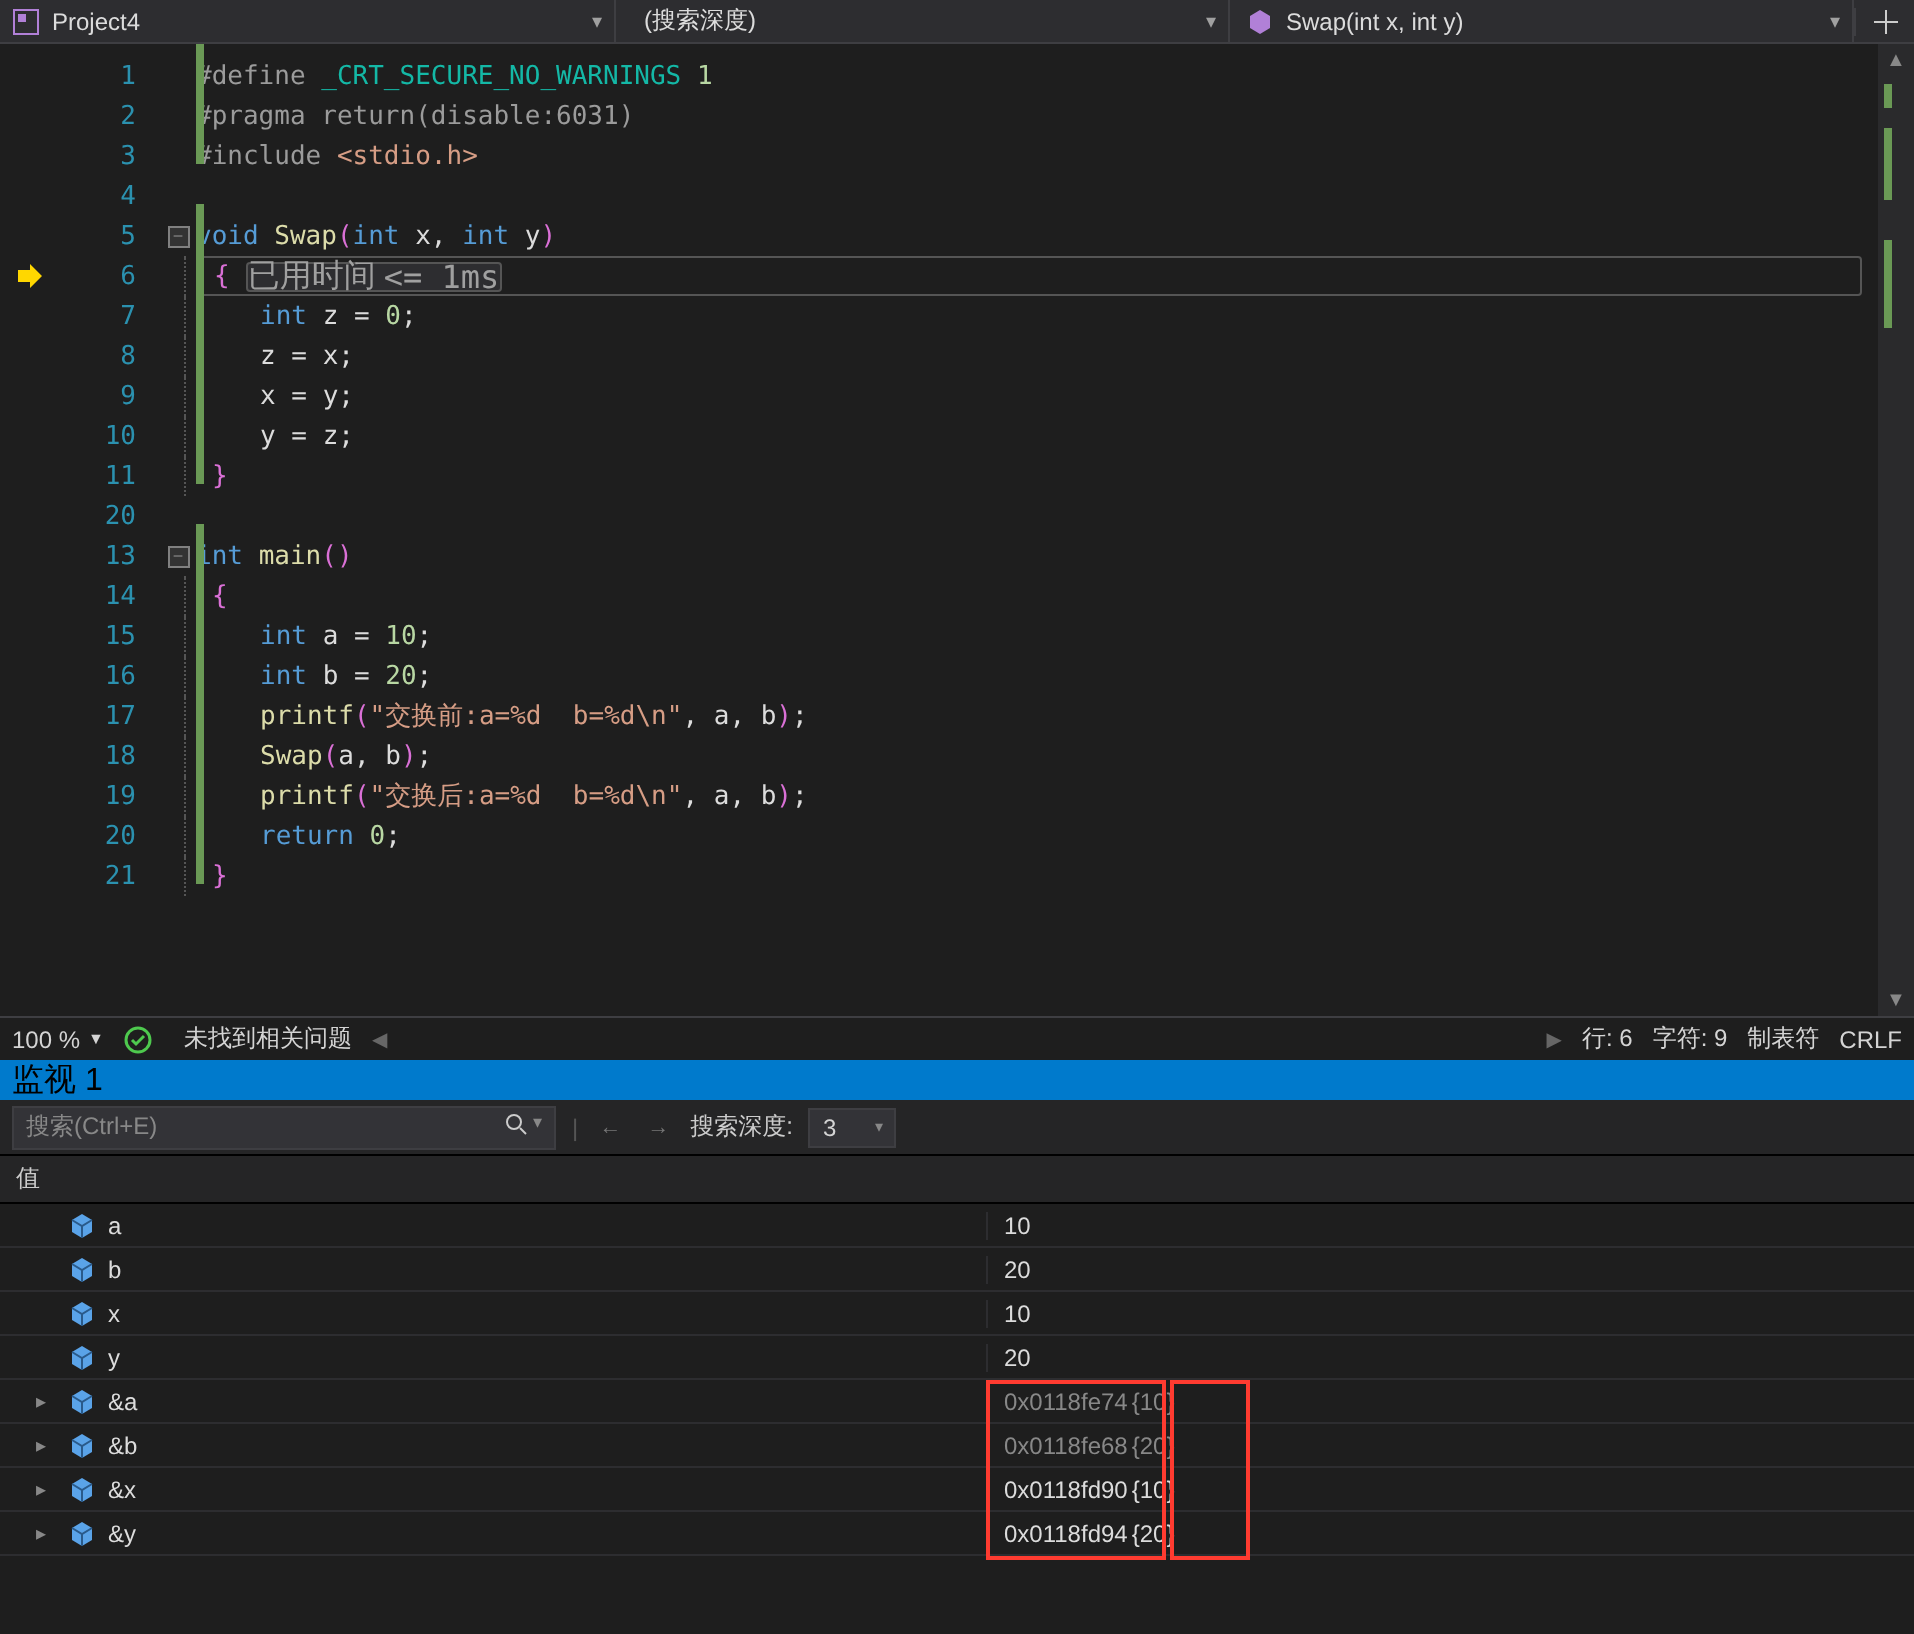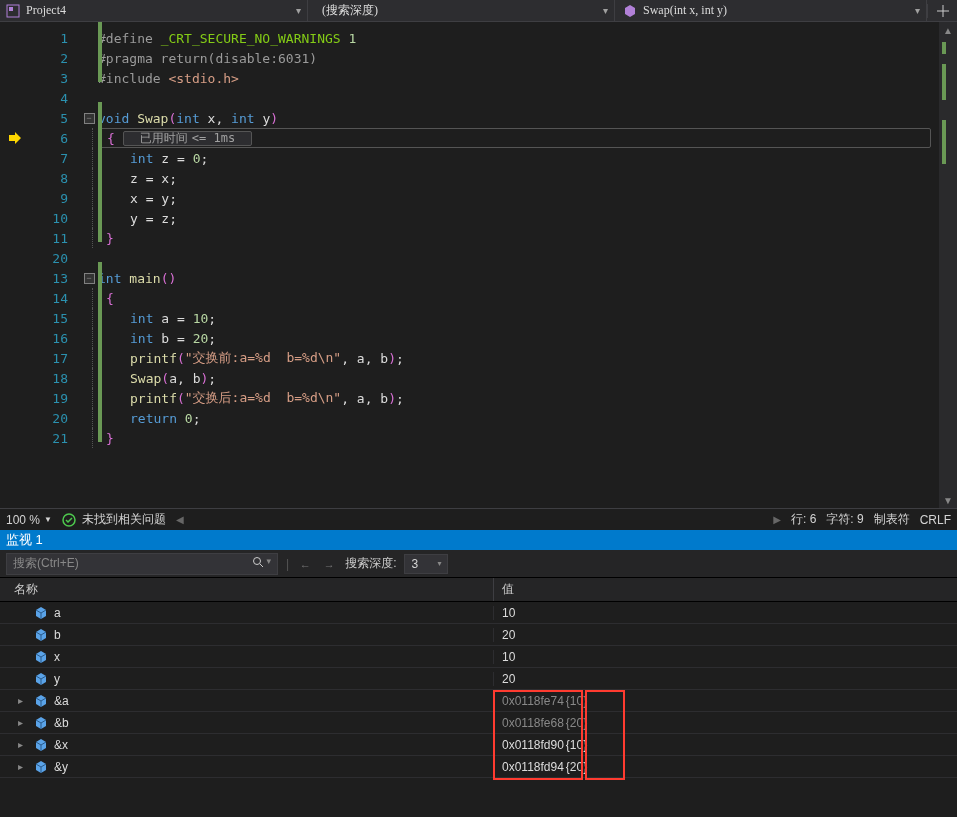--- a/index.html
+++ b/index.html
@@ -21,21 +21,20 @@
     align-items: center;
     border-bottom: 1px solid #3e3e42;
   }
   .tb-section {
     height: 100%;
     display: flex;
     align-items: center;
     border-right: 1px solid #3e3e42;
     padding: 0 6px;
     gap: 6px;
-    font-family: Liberation Serif, serif;
   }
   .tb-sec1 { width: 308px; }
   .tb-sec2 { width: 307px; padding-left:14px;}
   .tb-sec3 { flex:1; padding-left:8px; }
   .tb-icon {
     width: 14px; height: 14px;
     display:inline-flex; align-items:center; justify-content:center;
   }
   .tb-icon svg { display:block; }
   .tb-text { color: #dcdcdc; font-size: 12px; }
@@ -99,29 +98,29 @@
   .code-line { height:20px; display:flex; align-items:center; white-space:pre;}
   .tok-pp { color:#9b9b9b; }
   .tok-kw { color:#569cd6; }
   .tok-id { color:#dcdcdc; }
   .tok-fn { color:#dcdcaa; }
   .tok-num { color:#b8d7a3; }
   .tok-str { color:#d69d85; }
   .tok-inc { color:#d69d85; }
   .tok-pun { color:#dcdcdc; }
   .tok-br { color:#da70d6; }
-  .tok-mac { color:#84cc16;text-align:center; }
+  .tok-mac { color:#14b8a6;text-align:center; }
   .perf-hint {
     display:inline-flex;
     height:15px;
     align-items:center;
     background:#2d2d30;
     border:1px solid #555;
-    padding:0 16px;
-    font-size:12px;
+    padding:0 0;
+    font-size:16px;
     color:#a0a0a0;
     border-radius:2px;
     gap:4px;
   }
   .perf-hint-line {
     border:1px solid #555;
     border-radius:2px;
     background:#1e1e1e;
     margin-right:26px;
   }
@@ -151,33 +150,33 @@
     background:#1e1e1e;
     border-top:1px solid #3e3e42;
     display:flex;
     align-items:center;
     color:#d4d4d4;
     font-size:12px;
     gap:10px;
     padding:0 6px;
   }
   .zoom { display:flex; align-items:center; gap:4px; }
-  .issue-pill {display:flex;align-items:center;gap:6px;}
+  .issue-pill {display:flex;align-items:center;gap:16px;}
   .issue-icon { width:14px;height:14px; display:inline-flex; }
   .spacer{flex:1;}
   .status-sep{color:#666;font-size:10px;}
 
   .watch-tab {
     height:20px;
     background:#007acc;
     display:flex;
     align-items:center;
     padding-left:6px;
-    color:#ffffff;
-    font-size:13px;
+    color:#000000;
+    font-size:16px;
   }
   .watch-search {
     height:28px;
     background:#252526;
     display:flex;
     align-items:center;
     gap:8px;
     padding:0 6px;
     border-bottom:1px solid #000;
   }
@@ -464,21 +463,20 @@
   <span class="nav-arrow">→</span>
   <span style="color:#ccc;">搜索深度:</span>
   <div class="depth-combo">
     <span>3</span>
     <span style="font-size:8px;color:#888;">▾</span>
   </div>
 </div>
 
 <div class="watch-table">
   <div class="wt-head">
-    <div class="wt-col-name">名称</div>
     <div class="wt-col-value">值</div>
   </div>
   <div id="wt-body">
       <div class="wt-row">
         <div class="wt-name-cell">
           <span class="wt-expand"></span>
           <span class="wt-cube">
             <svg width="14" height="14" viewBox="0 0 14 14">
               <polygon class="cube-svg" points="7,1 12,4 12,10 7,13 2,10 2,4"></polygon>
               <polyline points="2,4 7,7 12,4" stroke="#2a5a8a" fill="none"></polyline>

